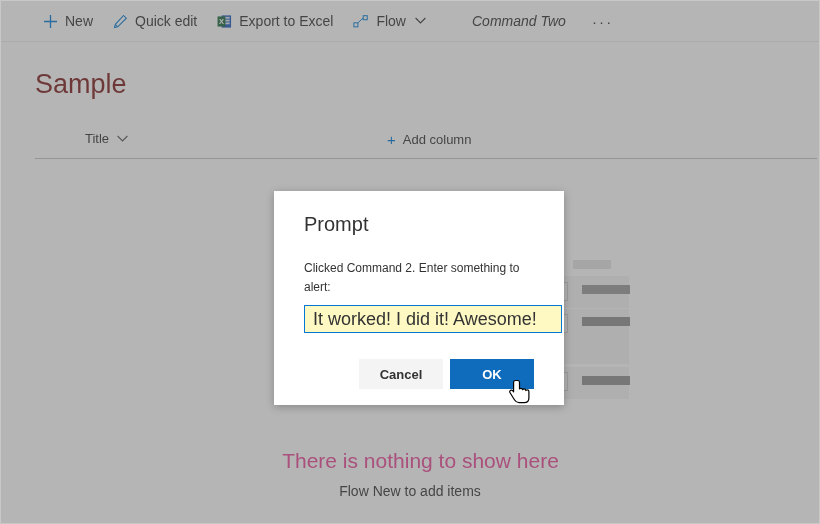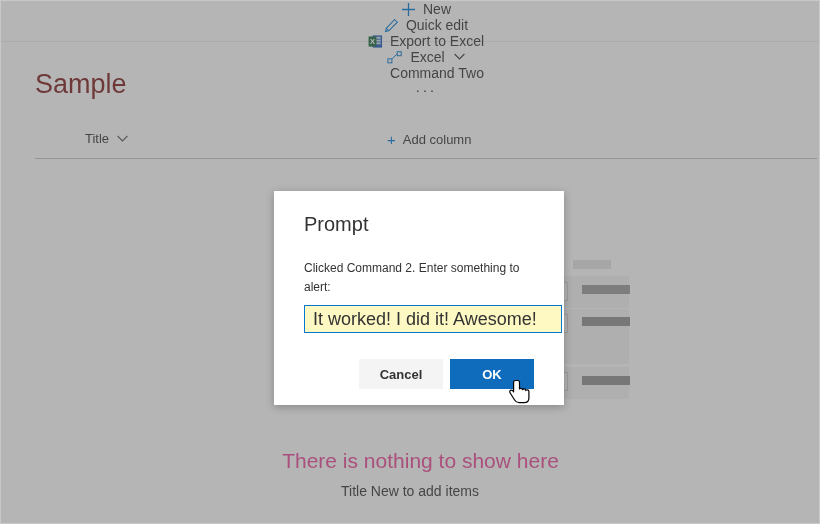--- a/index.html
+++ b/index.html
@@ -38,35 +38,34 @@
     position: absolute;
     left: 0; top: 0;
     width: 818px;
     height: 41px;
     background: #ffffff;
     border-bottom: 1px solid #ededed;
     box-sizing: border-box;
     display: flex;
     align-items: center;
     padding-left: 32px;
-    flex-direction: column;
   }
   .cmd {
     display: flex;
     align-items: center;
     height: 40px;
     padding: 0 10px;
     color: #333333;
     font-size: 14px;
     white-space: nowrap;
     cursor: default;
   }
   .cmd .lbl { margin-left: 7px; }
   .cmd .chev { margin-left: 9px; display: inline-flex; align-items: center; }
-  .cmd-plain { padding: 0 14px; }
+  .cmd-plain { padding: 0 14px; font-style: italic; }
   .cmd-ellipsis { padding: 0 12px; letter-spacing: 2.2px; font-size: 15px; color: #333; }
 
   .ico { display: inline-flex; align-items: center; justify-content: center; }
 
   
   #page-title {
     position: absolute;
     left: 34px;
     top: 68px;
     font-size: 27px;
@@ -271,21 +270,21 @@
       </div>
 
       <div class="cmd">
         <span class="ico">
           <svg width="16" height="15" viewBox="0 0 18 16">
             <rect x="1" y="9.5" width="4.5" height="4.5" fill="none" stroke="#0078d4" stroke-width="1.1"></rect>
             <rect x="11.5" y="1.5" width="4.5" height="4.5" fill="none" stroke="#0078d4" stroke-width="1.1"></rect>
             <path d="M5.8 9.4 L11.3 4" stroke="#0078d4" stroke-width="1.1" fill="none"></path>
           </svg>
         </span>
-        <span class="lbl">Excel</span>
+        <span class="lbl">Flow</span>
         <span class="chev">
           <svg width="11" height="8" viewBox="0 0 11 8">
             <path d="M0.6 1 L5.5 6 L10.4 1" fill="none" stroke="#333333" stroke-width="1.1"></path>
           </svg>
         </span>
       </div>
 
 
       <div class="cmd cmd-plain" style="margin-left:22px;">
         <span class="lbl" style="margin-left:0;">Command Two</span>
@@ -325,21 +324,21 @@
       <div class="skel-icon" style="left:551px; top:313px;"></div>
       <div class="skel-bar" style="left:581px; top:316px; width:48px; background:#8f8f8f;"></div>
 
       <div class="skel-row" style="top:366px; width:80px; height:32px;"></div>
       <div class="skel-icon" style="left:551px; top:371px;"></div>
       <div class="skel-bar" style="left:581px; top:375px; width:48px; background:#8f8f8f;"></div>
     </div>
 
     <div id="emptystate">
       <div id="empty-head">There is nothing to show here</div>
-      <div id="empty-sub">Title New to add items</div>
+      <div id="empty-sub">Flow New to add items</div>
     </div>
 
   </div>
 
   <div id="overlay"></div>
 
   <div id="dialog">
 
     <div id="dlg-title">Prompt</div>
 

